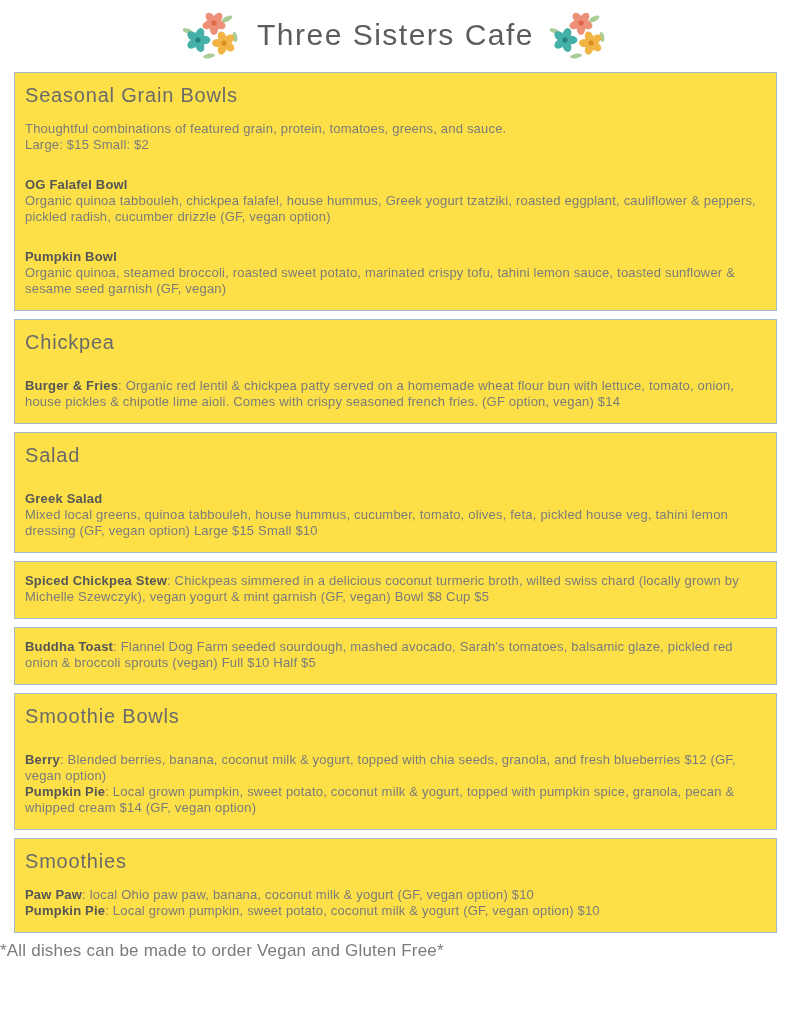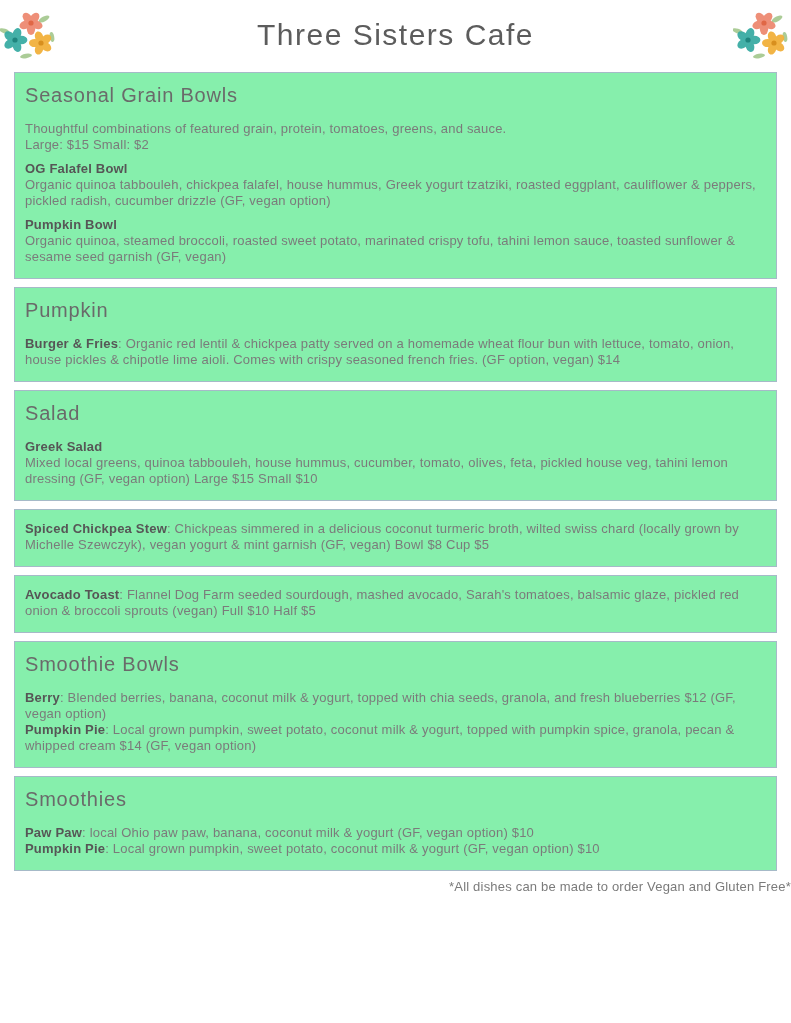--- a/index.html
+++ b/index.html
@@ -10,51 +10,51 @@
     --flower-yellow:#f2b13c; --flower-yellow-center:#d88f1e;
     --leaf:#a3c78c;
   }
   *{box-sizing:border-box;}
   html,body{margin:0;padding:0;}
   body{
     width:791px;height:1023px;background:#ffffff;
     font-family:"Liberation Sans",sans-serif;overflow:hidden;
   }
   .page-header{
-    display:flex;align-items:center;justify-content:space-between;
+    display:flex;align-items:center;justify-content:center;
     gap:16px;padding:10px 0 12px;
   }
   .page-title{
     margin:0;font-size:30px;font-weight:300;color:var(--title);
     letter-spacing:1.5px;white-space:nowrap;
   }
   .flower{display:inline-block;width:58px;height:50px;}
   .petal-coral{fill:var(--flower-coral);}   .core-coral{fill:var(--flower-coral-center);}
   .petal-teal{fill:var(--flower-teal);}     .core-teal{fill:var(--flower-teal-center);}
   .petal-yellow{fill:var(--flower-yellow);} .core-yellow{fill:var(--flower-yellow-center);}
   .leaves{fill:var(--leaf);}
   .menu{display:block;}
   .menu-section{
     margin:0 14px 8px;border:1px solid var(--border);
-    padding:11px 12px 13px 10px;background:#86efac;
+    padding:11px 12px 13px 10px;background:#fde047;
   }
   .section-heading{
     margin:0 0 14px;font-size:20px;font-weight:300;
     color:var(--heading);letter-spacing:0.8px;
   }
   .section-intro,.menu-item{
     font-size:13px;line-height:16px;color:var(--body);
     letter-spacing:0.2px;
   }
-  .menu-item{margin-top:8px;}
+  .menu-item{margin-top:24px;}
   .menu-item.tight{margin-top:0;}
   .menu-section > .menu-item:first-child{margin-top:0;}
   .item-name{font-weight:bold;color:var(--bold);}
   .page-footer{
-    margin-top:4px;text-align:right;font-size:13px;
+    margin-top:4px;text-align:left;font-size:17px;
     color:var(--body);letter-spacing:0.2px;
   }
 </style>
 </head>
 <body>
 
 <div class="page">
 
   <header class="page-header">
     <span class="flower">
@@ -122,35 +122,35 @@
         <div class="menu-item">
           <div class="item-name">OG Falafel Bowl</div>
           <div class="item-description">Organic quinoa tabbouleh, chickpea falafel, house hummus, Greek yogurt tzatziki, roasted eggplant, cauliflower &amp; peppers, pickled radish, cucumber drizzle (GF, vegan option)</div>
         </div>
         <div class="menu-item">
           <div class="item-name">Pumpkin Bowl</div>
           <div class="item-description">Organic quinoa, steamed broccoli, roasted sweet potato, marinated crispy tofu, tahini lemon sauce, toasted sunflower &amp; sesame seed garnish (GF, vegan)</div>
         </div>
       </section>
       <section class="menu-section">
-        <h2 class="section-heading">Pumpkin</h2>
+        <h2 class="section-heading">Chickpea</h2>
         <div class="menu-item"><strong class="item-name">Burger &amp; Fries</strong><span class="item-description">: Organic red lentil &amp; chickpea patty served on a homemade wheat flour bun with lettuce, tomato, onion, house pickles &amp; chipotle lime aioli.  Comes with crispy seasoned french fries. (GF option, vegan) $14</span></div>
       </section>
       <section class="menu-section">
         <h2 class="section-heading">Salad</h2>
         <div class="menu-item">
           <div class="item-name">Greek Salad</div>
           <div class="item-description">Mixed local greens, quinoa tabbouleh, house hummus, cucumber, tomato, olives, feta, pickled house veg, tahini lemon dressing (GF, vegan option) Large $15 Small $10</div>
         </div>
       </section>
       <section class="menu-section">
         <div class="menu-item"><strong class="item-name">Spiced Chickpea Stew</strong><span class="item-description">: Chickpeas simmered in a delicious coconut turmeric broth, wilted swiss chard (locally grown by Michelle Szewczyk), vegan yogurt &amp; mint garnish (GF, vegan) Bowl $8 Cup $5</span></div>
       </section>
       <section class="menu-section">
-        <div class="menu-item"><strong class="item-name">Avocado Toast</strong><span class="item-description">: Flannel Dog Farm seeded sourdough, mashed avocado, Sarah's tomatoes, balsamic glaze, pickled red onion &amp; broccoli sprouts (vegan) Full $10 Half $5</span></div>
+        <div class="menu-item"><strong class="item-name">Buddha Toast</strong><span class="item-description">: Flannel Dog Farm seeded sourdough, mashed avocado, Sarah's tomatoes, balsamic glaze, pickled red onion &amp; broccoli sprouts (vegan) Full $10 Half $5</span></div>
       </section>
       <section class="menu-section">
         <h2 class="section-heading">Smoothie Bowls</h2>
         <div class="menu-item"><strong class="item-name">Berry</strong><span class="item-description">: Blended berries, banana, coconut milk &amp; yogurt, topped with chia seeds, granola, and fresh blueberries  $12 (GF, vegan option)</span></div>
         <div class="menu-item tight"><strong class="item-name">Pumpkin Pie</strong><span class="item-description">: Local grown pumpkin, sweet potato, coconut milk &amp; yogurt, topped with pumpkin spice, granola, pecan &amp; whipped cream $14 (GF, vegan option)</span></div>
       </section>
       <section class="menu-section">
         <h2 class="section-heading">Smoothies</h2>
         <div class="menu-item tight"><strong class="item-name">Paw Paw</strong><span class="item-description">: local Ohio paw paw, banana, coconut milk &amp; yogurt (GF, vegan option) $10</span></div>
         <div class="menu-item tight"><strong class="item-name">Pumpkin Pie</strong><span class="item-description">: Local grown pumpkin, sweet potato, coconut milk &amp; yogurt (GF, vegan option) $10</span></div>

